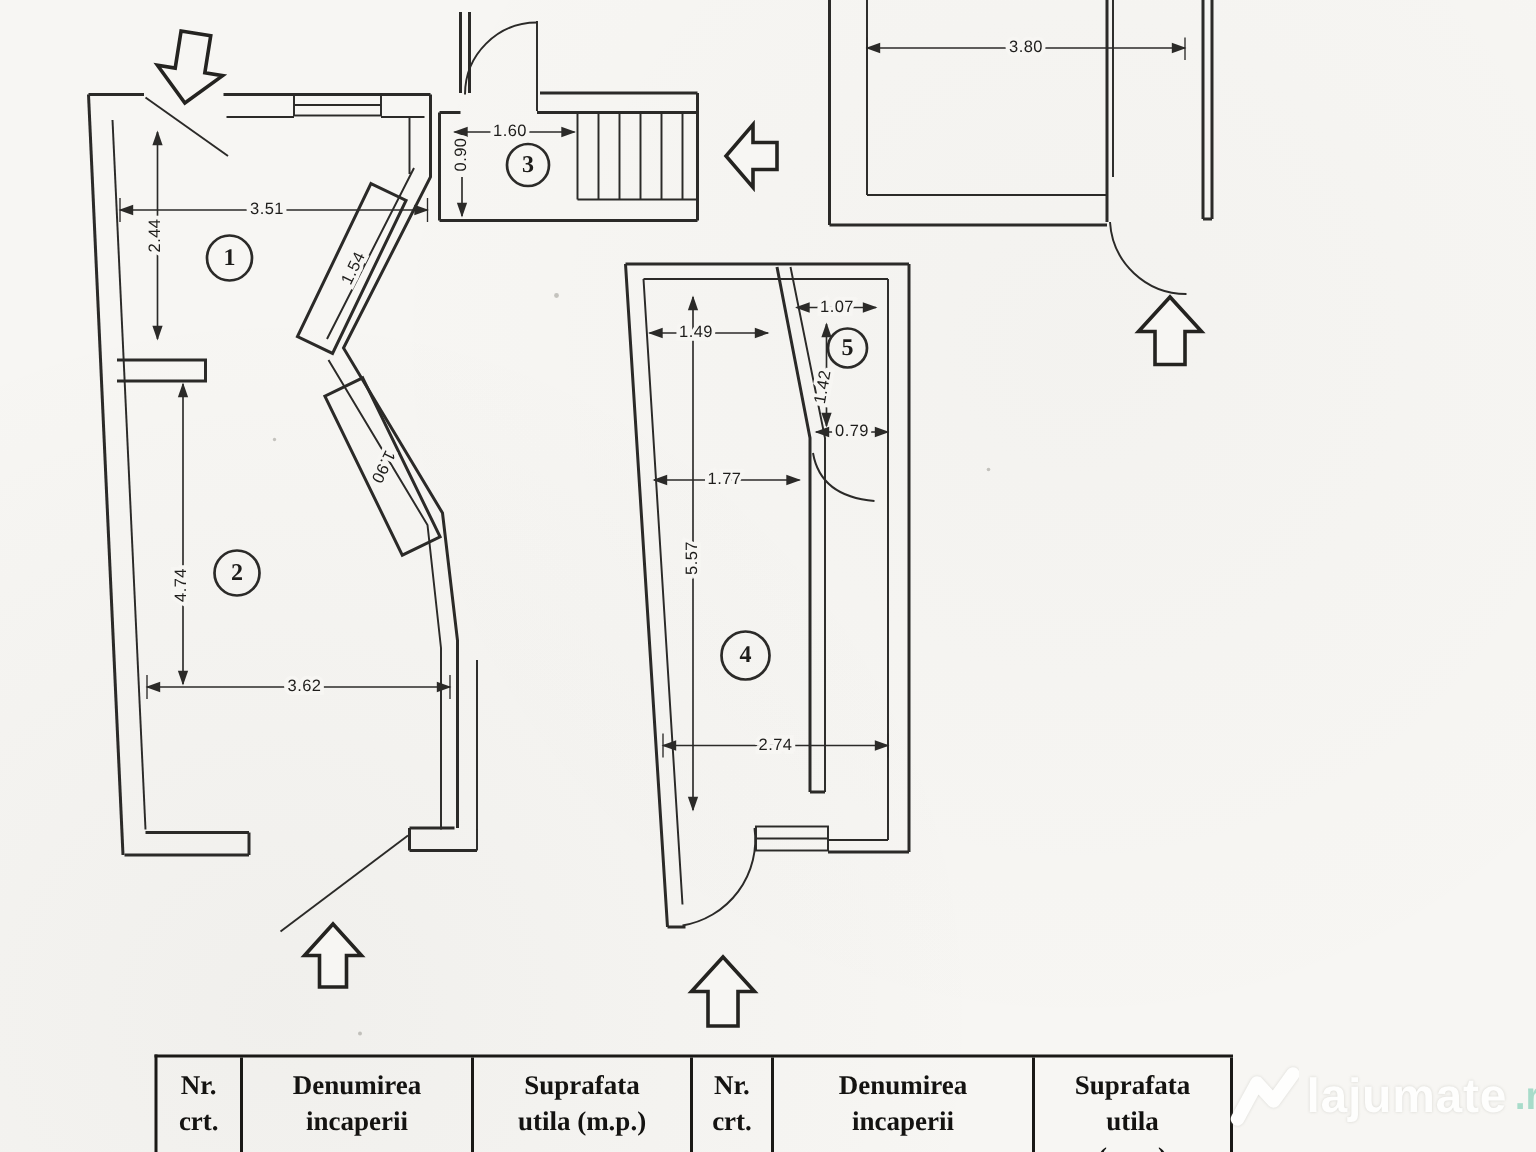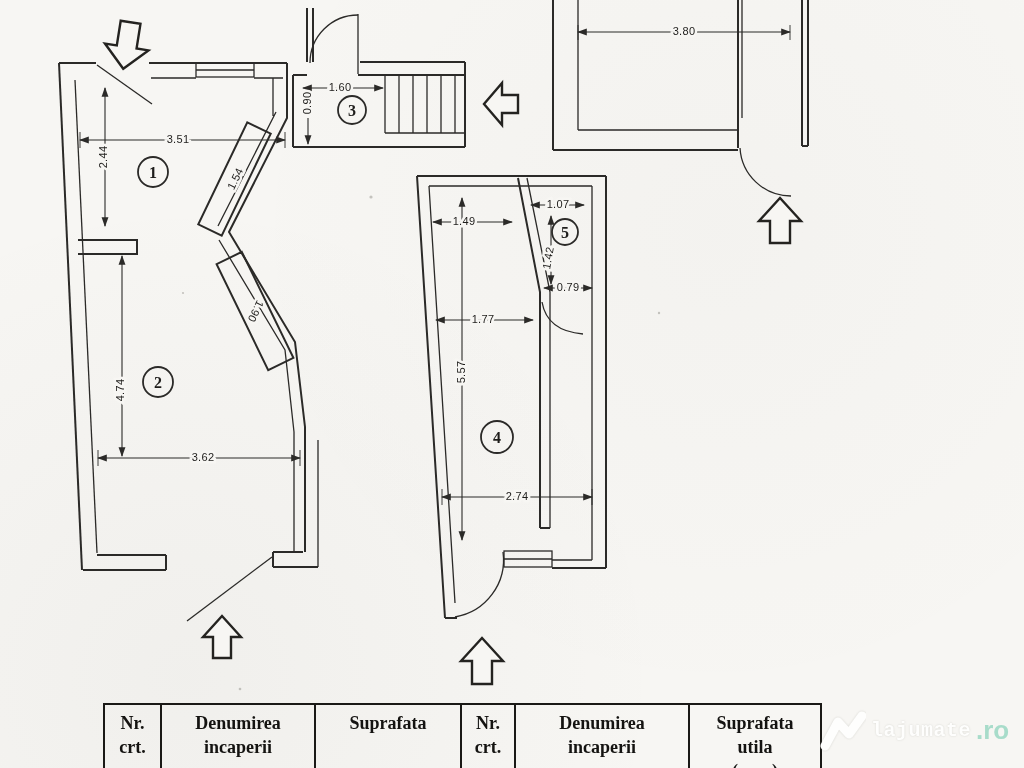--- a/index.html
+++ b/index.html
@@ -25,22 +25,22 @@
   
   .tbl{position:absolute;left:103px;top:703px;display:grid;
        grid-template-columns:57px 154px 146px 54px 174px 132px;
        border-top:2px solid #1a1916;border-left:2px solid #1a1916;
        font-family:"Liberation Serif",serif;color:#141311;}
   .cell{border-right:2px solid #1a1916;height:80px;text-align:center;
         padding-top:6px;font-size:18px;line-height:24px;font-weight:600;}
   
   .wm{position:absolute;left:820px;top:708px;display:flex;align-items:center;gap:5px;
       font-family:"Liberation Sans",sans-serif;font-weight:bold;}
-  .wm .brand{font-size:20px;color:#fefefd;letter-spacing:.5px;
-      text-shadow:0 0 2px rgba(170,170,162,.45);font-family:Liberation Mono, monospace;}
+  .wm .brand{font-size:32px;color:#fefefd;letter-spacing:.5px;
+      text-shadow:0 0 2px rgba(170,170,162,.45);}
   .wm .tld{font-size:26px;color:#a8dcca;}
 </style>
 </head>
 <body>
 
 <div class="canvas">
 
 <svg class="plan" width="1024" height="768" viewBox="0 0 1024 768">
   <defs>
     <marker id="ah" viewBox="0 0 10 9" refX="9" refY="4.5" markerWidth="10" markerHeight="8" orient="auto-start-reverse">
@@ -174,20 +174,21 @@
     <div>crt.</div>
     <div></div>
   </div>
   <div class="cell">
     <div>Denumirea</div>
     <div>incaperii</div>
     <div></div>
   </div>
   <div class="cell">
     <div>Suprafata</div>
+    <div>utila (m.p.)</div>
     <div></div>
   </div>
   <div class="cell">
     <div>Nr.</div>
     <div>crt.</div>
     <div></div>
   </div>
   <div class="cell">
     <div>Denumirea</div>
     <div>incaperii</div>

